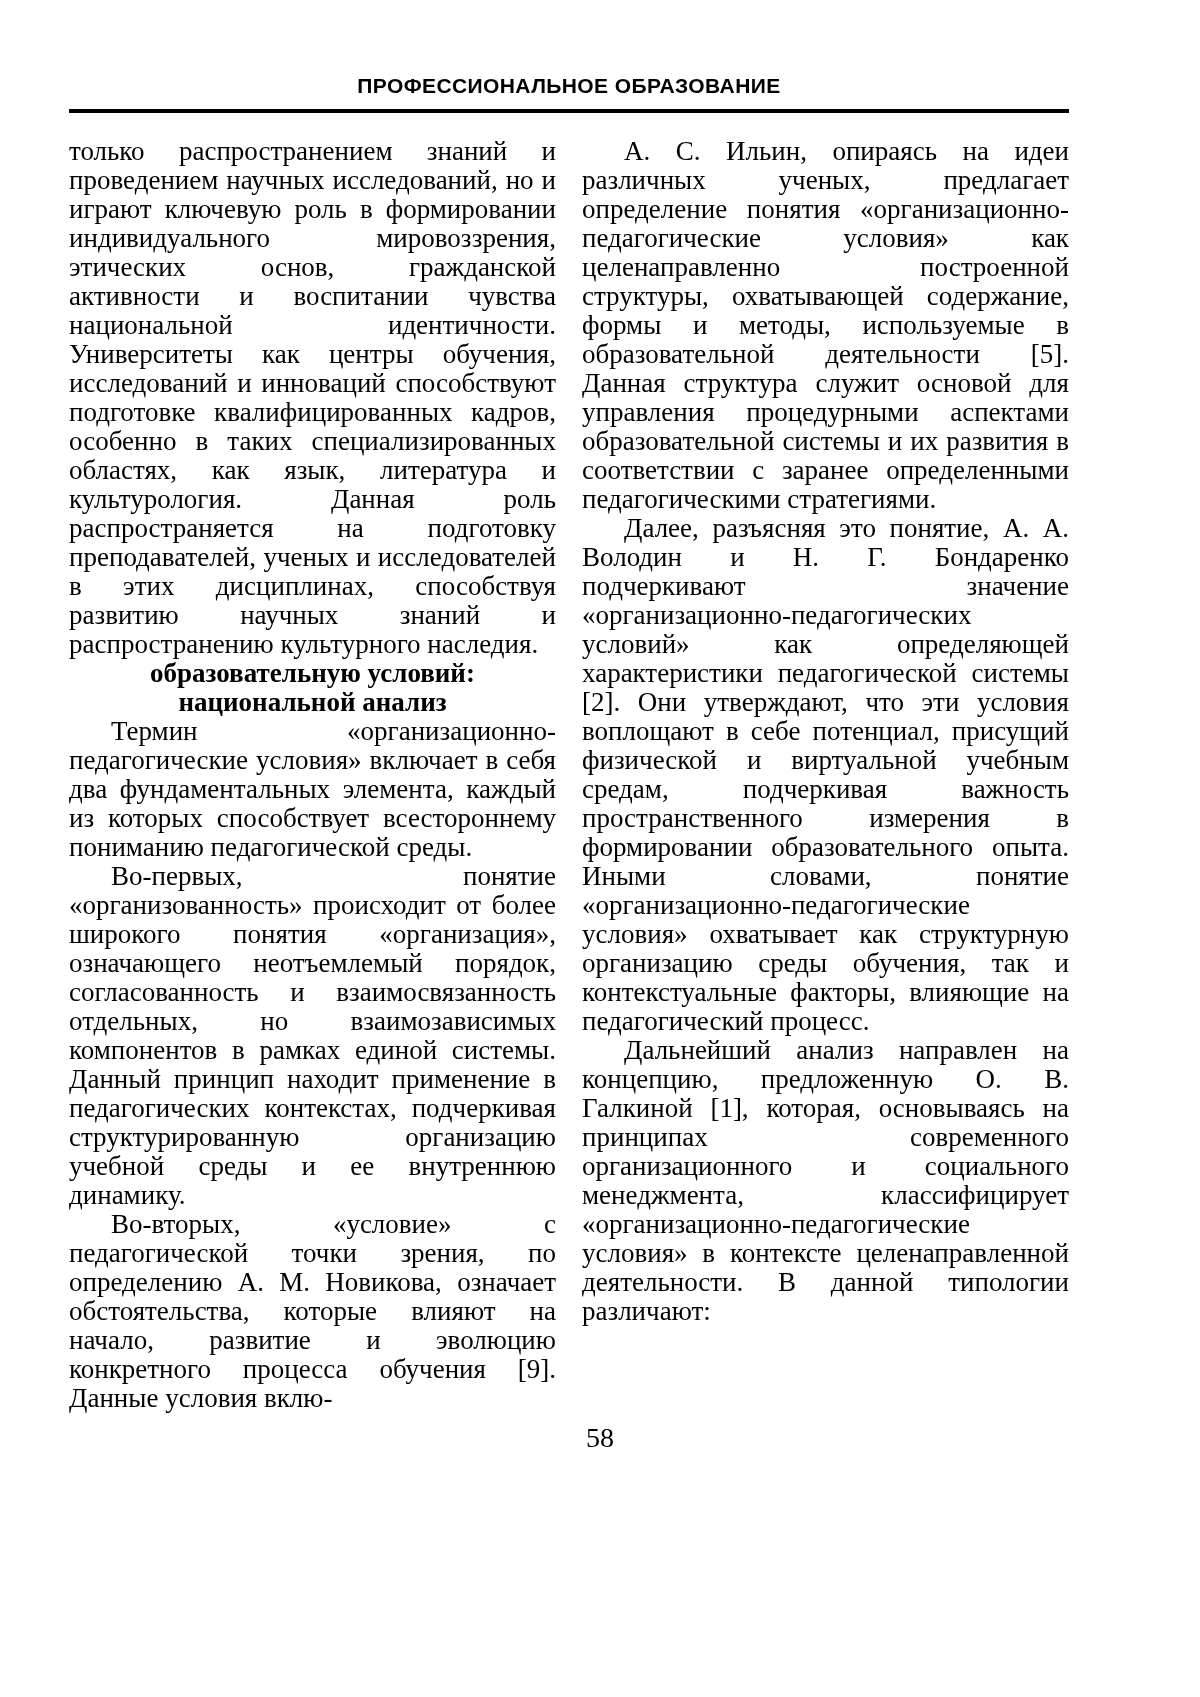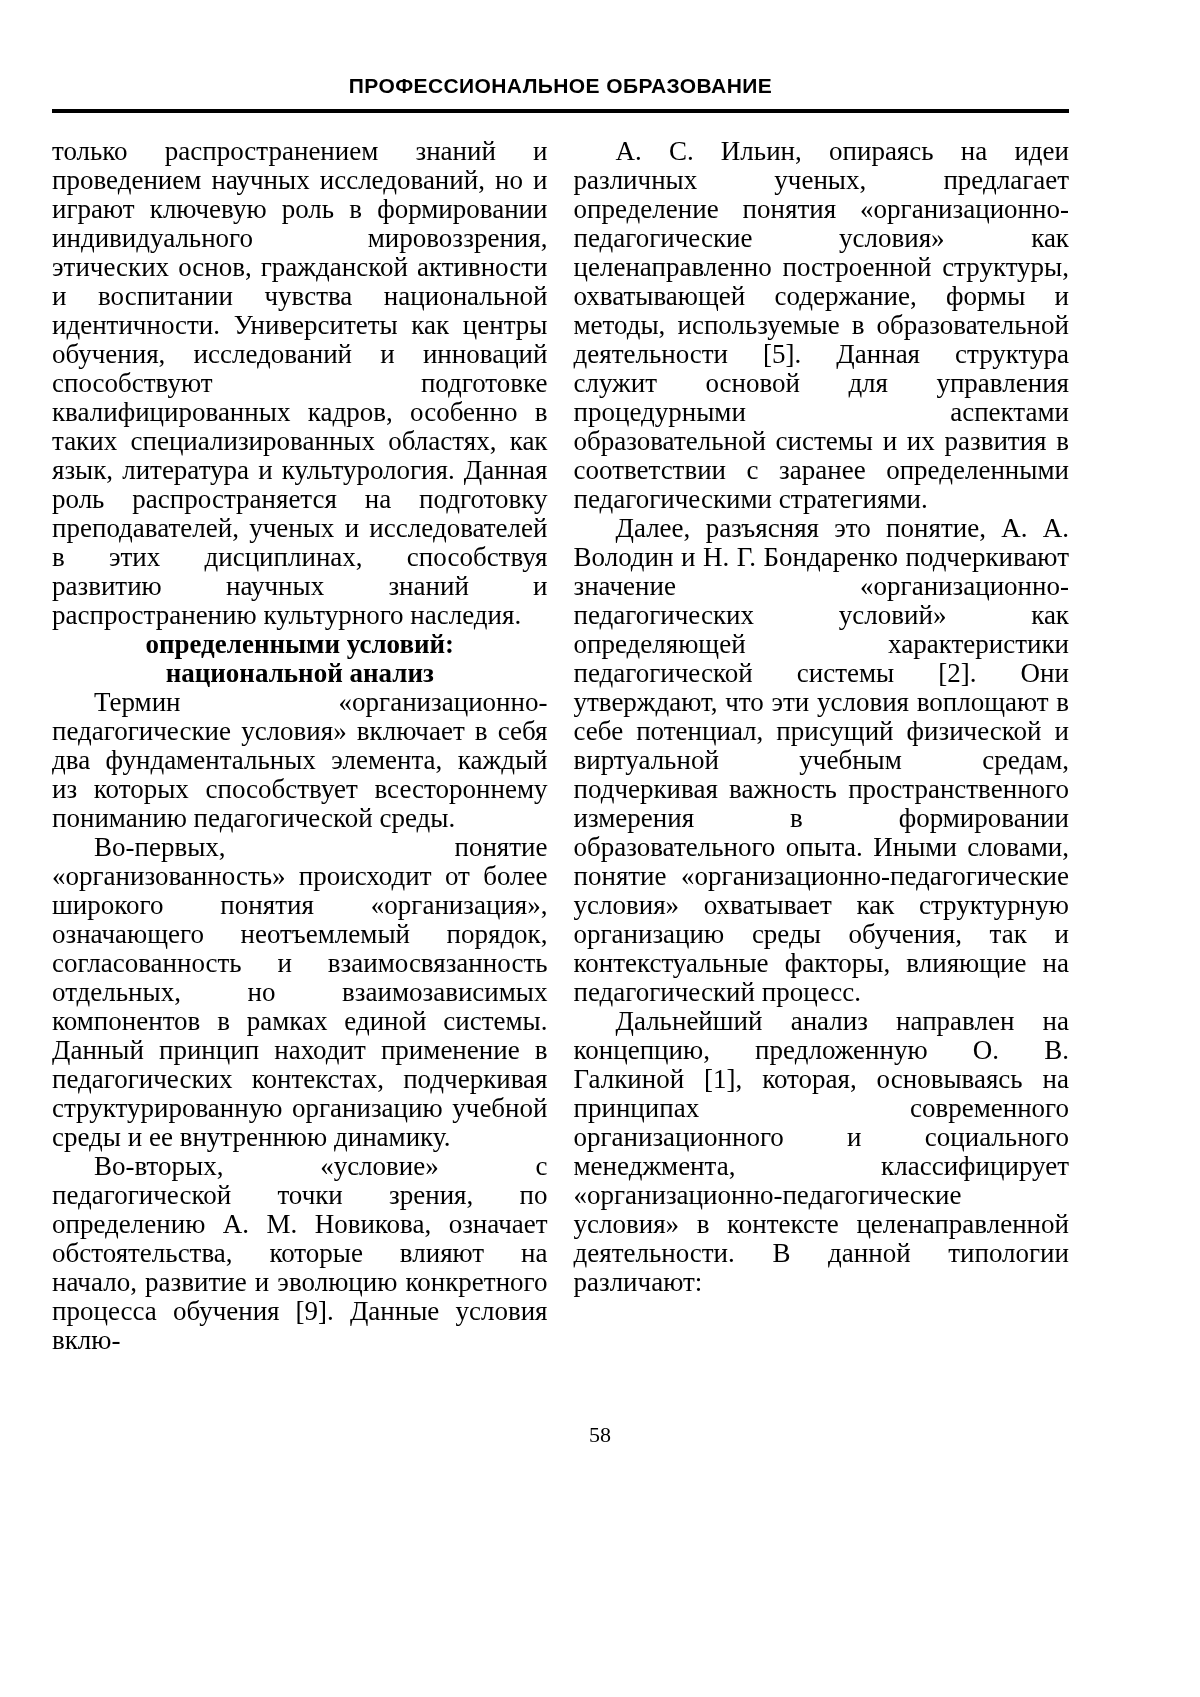--- a/index.html
+++ b/index.html
@@ -8,21 +8,21 @@
     background: #ffffff;
   }
   body {
     width: 1200px;
     height: 1697px;
     position: relative;
     color: #000000;
     font-family: "Liberation Serif", serif;
   }
   .content {
-    padding: 74px 131px 0 52px;
+    padding: 74px 131px 0 69px;
   }
   .journal-header {
     text-align: center;
     font-family: "Liberation Sans", sans-serif;
     font-weight: bold;
     font-size: 21px;
     letter-spacing: 0.4px;
     margin-bottom: 11px;
   }
   .rule {
@@ -50,35 +50,35 @@
   .section-heading {
     font-weight: bold;
     text-align: center;
   }
   .page-number {
     position: absolute;
     top: 1422px;
     left: 131px;
     width: 938px;
     text-align: center;
-    font-size: 22px;
+    font-size: 28px;
   }
 </style>
 </head>
 <body>
 
 <div class="content">
   <div class="journal-header">ПРОФЕССИОНАЛЬНОЕ ОБРАЗОВАНИЕ</div>
   <div class="rule"></div>
 
   <div class="columns">
     <div class="col">
       <p>только распространением знаний и проведением научных исследований, но и играют ключевую роль в формировании индивидуального мировоззрения, этических основ, гражданской активности и воспитании чувства национальной идентичности. Университеты как центры обучения, исследований и инноваций способствуют подготовке квалифицированных кадров, особенно в таких специализированных областях, как язык, литература и культурология. Данная роль распространяется на подготовку преподавателей, ученых и исследователей в этих дисциплинах, способствуя развитию научных знаний и распространению культурного наследия.</p>
       <div class="section-heading">
-        <div>определенными условий:</div>
+        <div>образовательную условий:</div>
         <div>национальной анализ</div>
       </div>
       <p class="indent">Термин «организационно-педагогические условия» включает в себя два фундаментальных элемента, каждый из которых способствует всестороннему пониманию педагогической среды.</p>
       <p class="indent">Во-первых, понятие «организованность» происходит от более широкого понятия «организация», означающего неотъемлемый порядок, согласованность и взаимосвязанность отдельных, но взаимозависимых компонентов в рамках единой системы. Данный принцип находит применение в педагогических контекстах, подчеркивая структурированную организацию учебной среды и ее внутреннюю динамику.</p>
       <p class="indent">Во-вторых, «условие» с педагогической точки зрения, по определению А. М. Новикова, означает обстоятельства, которые влияют на начало, развитие и эволюцию конкретного процесса обучения [9]. Данные условия вклю-</p>
     </div>
 
     <div class="col">
       <p class="indent">А. С. Ильин, опираясь на идеи различных ученых, предлагает определение понятия «организационно-педагогические условия» как целенаправленно построенной структуры, охватывающей содержание, формы и методы, используемые в образовательной деятельности [5]. Данная структура служит основой для управления процедурными аспектами образовательной системы и их развития в соответствии с заранее определенными педагогическими стратегиями.</p>
       <p class="indent">Далее, разъясняя это понятие, А. А. Володин и Н. Г. Бондаренко подчеркивают значение «организационно-педагогических условий» как определяющей характеристики педагогической системы [2]. Они утверждают, что эти условия воплощают в себе потенциал, присущий физической и виртуальной учебным средам, подчеркивая важность пространственного измерения в формировании образовательного опыта. Иными словами, понятие «организационно-педагогические условия» охватывает как структурную организацию среды обучения, так и контекстуальные факторы, влияющие на педагогический процесс.</p>

